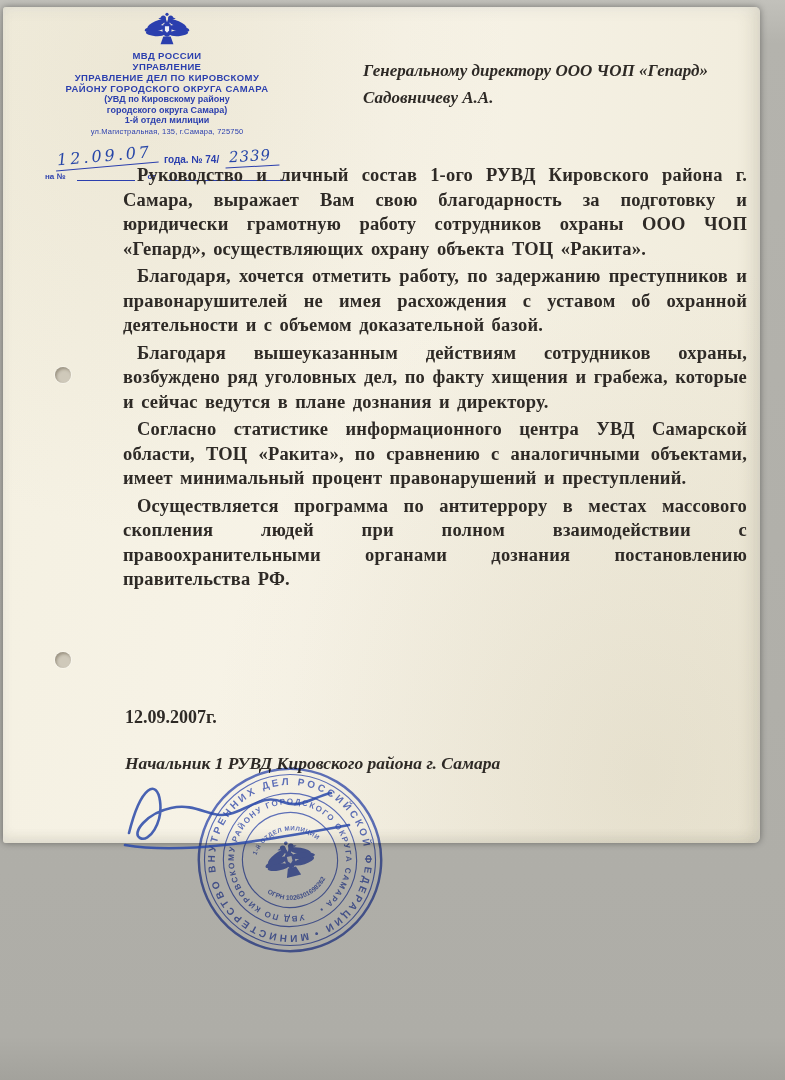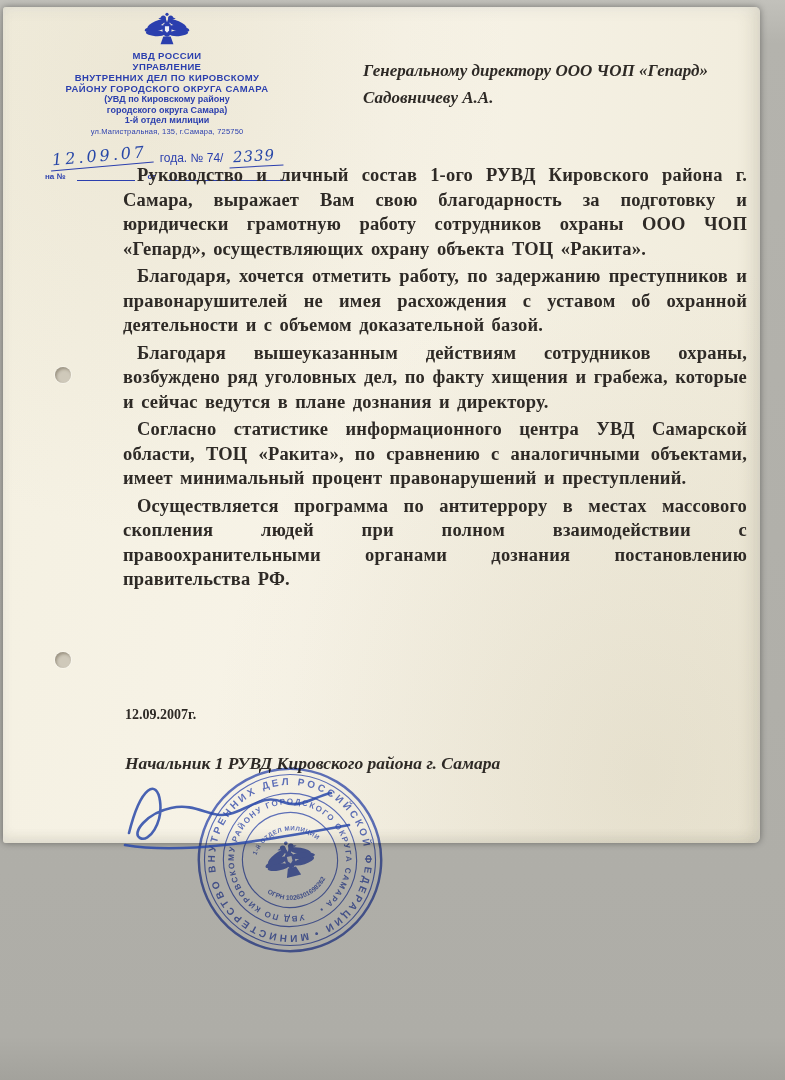--- a/index.html
+++ b/index.html
@@ -43,21 +43,21 @@
     color:#2b3fae;
   }
   .hw {
     font-family:"DejaVu Serif", serif; font-style:italic;
     color:#2847a8;
   }
   .hw-date {
     font-size:16px; letter-spacing:3px; transform:rotate(-5deg);
     border-bottom:1px solid #2b3fae; padding:0 6px 1px 2px;
   }
-  .ref-label { font-size:12px; font-weight:normal; padding-bottom:2px; }
+  .ref-label { font-size:10px; font-weight:bold; padding-bottom:2px; }
   .hw-num {
     font-size:15px; letter-spacing:1px; transform:rotate(-3deg);
     border-bottom:1px solid #2b3fae; padding:0 8px 1px 4px;
   }
   .ref-row2 {
     margin-top:5px; padding-left:4px;
     display:flex; align-items:flex-end; gap:12px;
     font-size:8px; font-weight:bold; color:#2b3fae; text-align:left;
   }
   .uline { display:inline-block; border-bottom:1px solid #2b3fae; height:9px; }
@@ -75,21 +75,21 @@
     position:absolute; left:120px; top:156px; width:624px;
     font-weight:bold; font-size:18.5px; line-height:24.5px;
     letter-spacing:.2px; word-spacing:2.5px;
     color:#2e2a26; text-align:justify;
   }
   .bodytext p { margin:0 0 3px 0; text-indent:14px; }
 
   
   .docdate {
     position:absolute; left:122px; top:700px;
-    font-weight:bold; font-size:14px; color:#2e2a26;
+    font-weight:bold; font-size:18px; color:#2e2a26;
   }
   .signblock {
     position:absolute; left:122px; top:744px; width:540px;
     font-weight:bold; font-style:italic; font-size:17.5px; line-height:25px;
     color:#2e2a26;
   }
 
   .signature {
     position:absolute; left:110px; top:760px; z-index:5;
   }
@@ -139,21 +139,21 @@
 
 <div class="scan">
   <div class="paper">
 
     <div class="letterhead">
       <svg class="emblem" viewBox="0 0 100 80">
           <use href="#eagle"></use>
         </svg>
       <div class="lh-caps">МВД РОССИИ</div>
       <div class="lh-caps">УПРАВЛЕНИЕ</div>
-      <div class="lh-caps">ВНУТРЕННИХ ДЕЛ ПО КИРОВСКОМУ</div>
+      <div class="lh-caps">УПРАВЛЕНИЕ ДЕЛ ПО КИРОВСКОМУ</div>
       <div class="lh-caps">РАЙОНУ ГОРОДСКОГО ОКРУГА САМАРА</div>
       <div class="lh-mid">(УВД по Кировскому району</div>
       <div class="lh-mid">городского округа Самара)</div>
       <div class="lh-mid">1-й отдел милиции</div>
       <div class="lh-addr">ул.Магистральная, 135, г.Самара, 725750</div>
 
       <div class="ref-row">
         <span class="hw hw-date">12.09.07</span>
         <span class="ref-label">года. № 74/</span>
         <span class="hw hw-num">2339</span>

